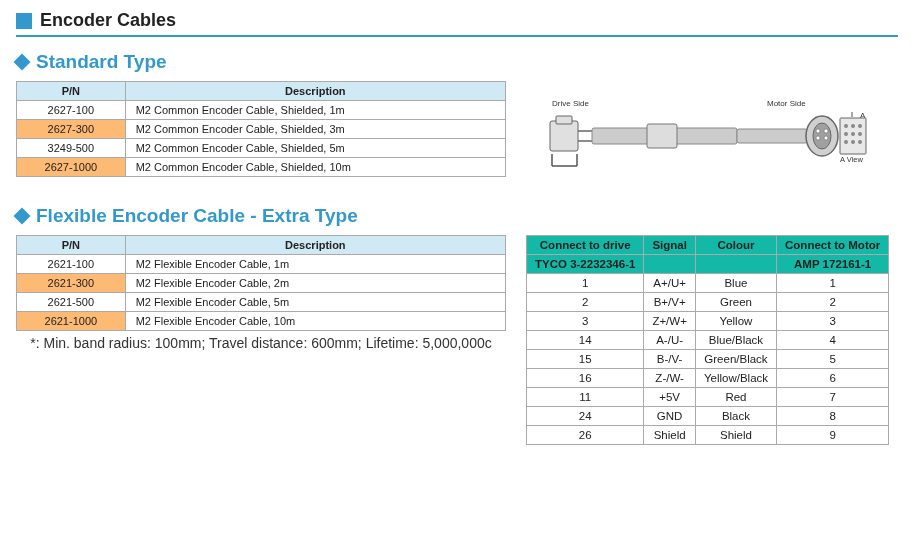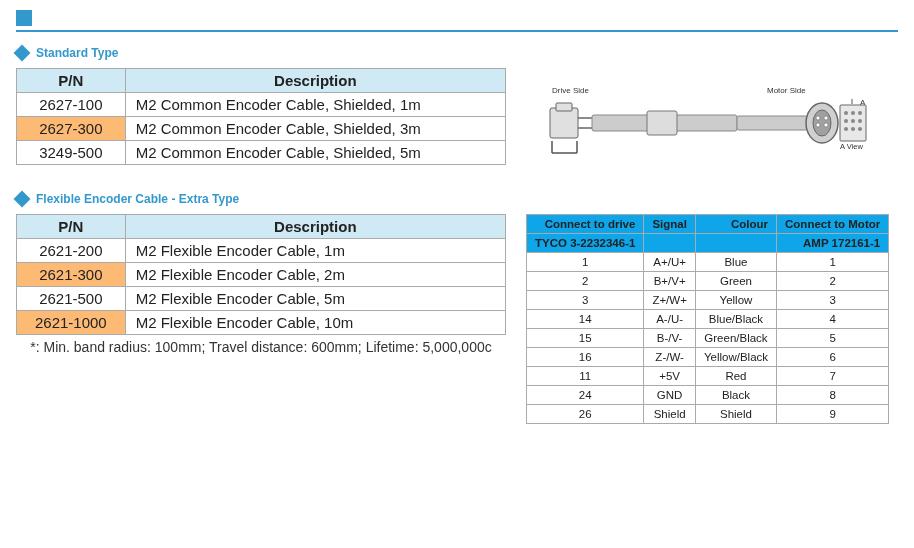--- a/index.html
+++ b/index.html
@@ -42,30 +42,30 @@
     }
     .section-diamond {
       width: 12px;
       height: 12px;
       background: #3399cc;
       transform: rotate(45deg);
       margin-right: 8px;
       flex-shrink: 0;
     }
     .section-title {
-      font-size: 12px;
+      font-size: 19px;
       font-weight: bold;
       color: #3399cc;
       text-align: right;
     }
 
     
     table {
       border-collapse: collapse;
-      font-size: 15px;
+      font-size: 11px;
     }
     .main-table {
       width: 490px;
     }
     .main-table th, .main-table td {
       border: 1px solid #aaa;
       padding: 3px 10px;
       text-align: left;
     }
     .main-table th {
@@ -88,23 +88,22 @@
     .signal-table {
       border-collapse: collapse;
       font-size: 11.5px;
     }
     .signal-table th, .signal-table td {
       border: 1px solid #aaa;
       padding: 3px 8px;
       text-align: center;
     }
     .signal-table th {
-      background: #0ea5e9;
+      background: #14b8a6;
       font-weight: bold;
-      text-align: right;
     }
     .signal-table td {
       background: #fff;
     }
 
     
     .standard-section {
       display: flex;
       align-items: flex-start;
       gap: 20px;
@@ -144,20 +143,21 @@
 
     
     .col-pn { width: 80px; }
     .col-desc { width: 280px; margin-top: 36px; }
   </style>
 </head>
 <body>
 
 <div class="page-title-bar">
   <div class="title-icon"></div>
+  <span class="page-title">Encoder Cables</span>
 </div>
 
 <div class="section-header">
   <div class="section-diamond"></div>
   <span class="section-title">Standard Type</span>
 </div>
 
 <div class="standard-section">
   <div class="left-panel">
     <table class="main-table">
@@ -173,20 +173,24 @@
             <td>M2 Common Encoder Cable, Shielded, 1m</td>
           </tr>
           <tr>
             <td>2627-300</td>
             <td>M2 Common Encoder Cable, Shielded, 3m</td>
           </tr>
           <tr>
             <td>3249-500</td>
             <td>M2 Common Encoder Cable, Shielded, 5m</td>
           </tr>
+          <tr>
+            <td>2627-1000</td>
+            <td>M2 Common Encoder Cable, Shielded, 10m</td>
+          </tr>
         </tbody>
     </table>
   </div>
   <div class="diagram-area">
     <svg class="diagram-svg" viewBox="0 0 340 90">
 
       <text x="10" y="10" font-size="8" fill="#333">Drive Side</text>
 
       <text x="225" y="10" font-size="8" fill="#333">Motor Side</text>
 
@@ -244,21 +248,21 @@
   <div class="left-panel">
     <table class="main-table">
       <thead>
         <tr>
           <th class="col-pn">P/N</th>
           <th class="col-desc">Description</th>
         </tr>
       </thead>
       <tbody id="flexible-tbody">
       <tr>
-            <td>2621-200</td>
+            <td>2621-100</td>
             <td>M2 Flexible Encoder Cable, 1m</td>
           </tr>
           <tr>
             <td>2621-300</td>
             <td>M2 Flexible Encoder Cable, 2m</td>
           </tr>
           <tr>
             <td>2621-500</td>
             <td>M2 Flexible Encoder Cable, 5m</td>
           </tr>

